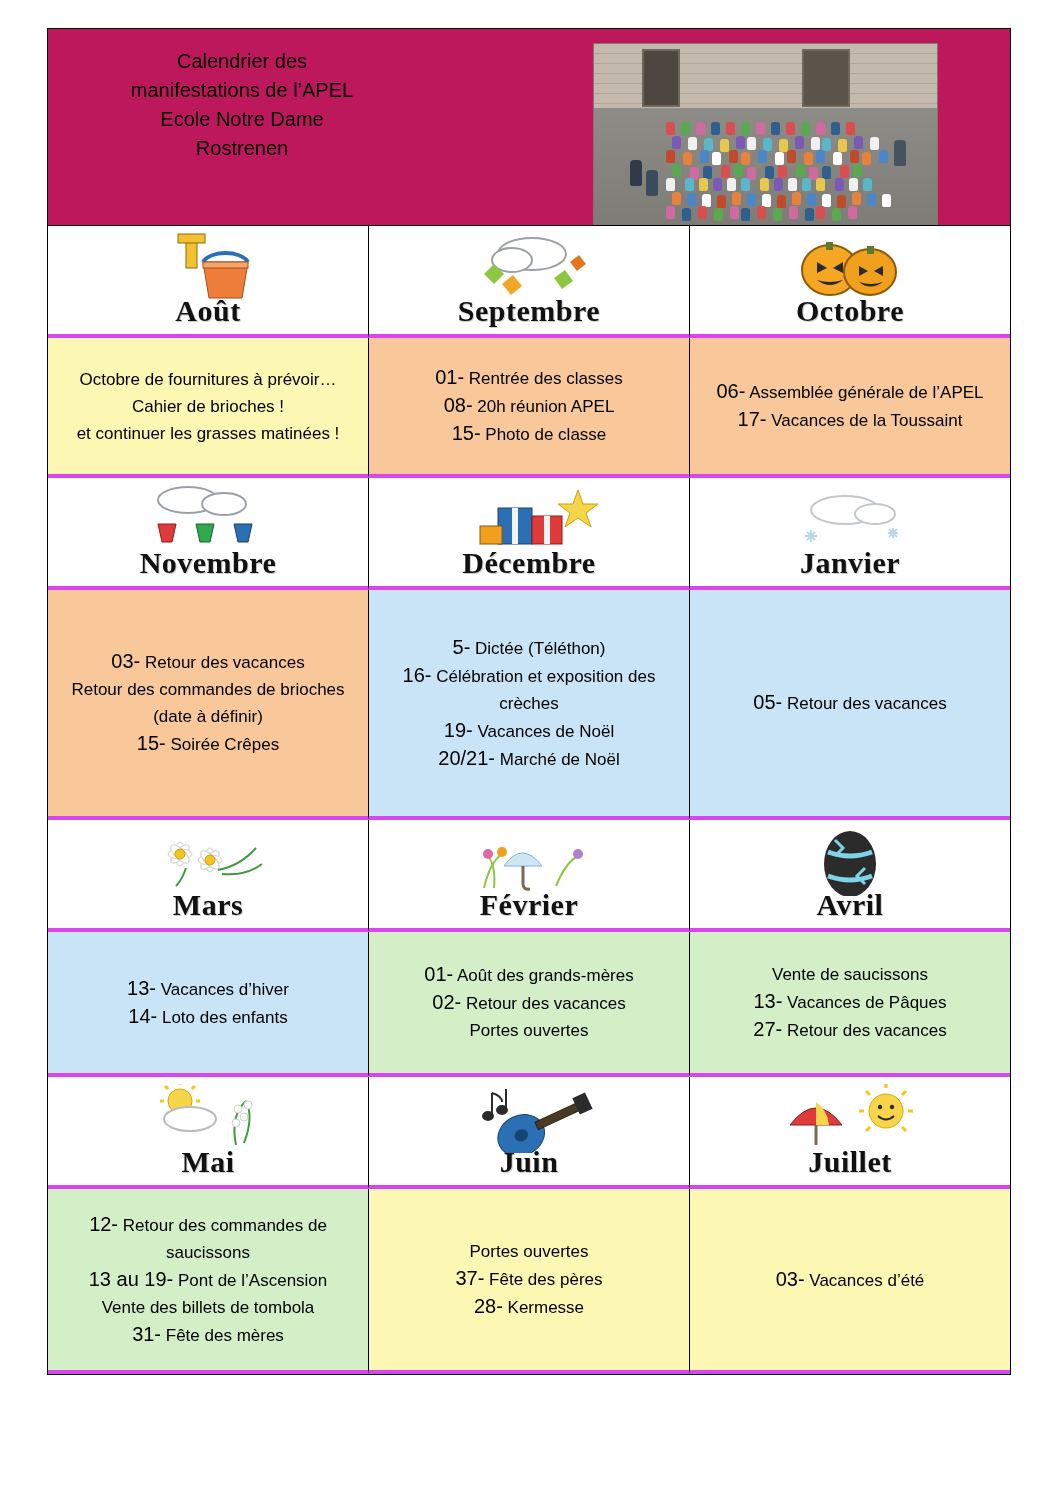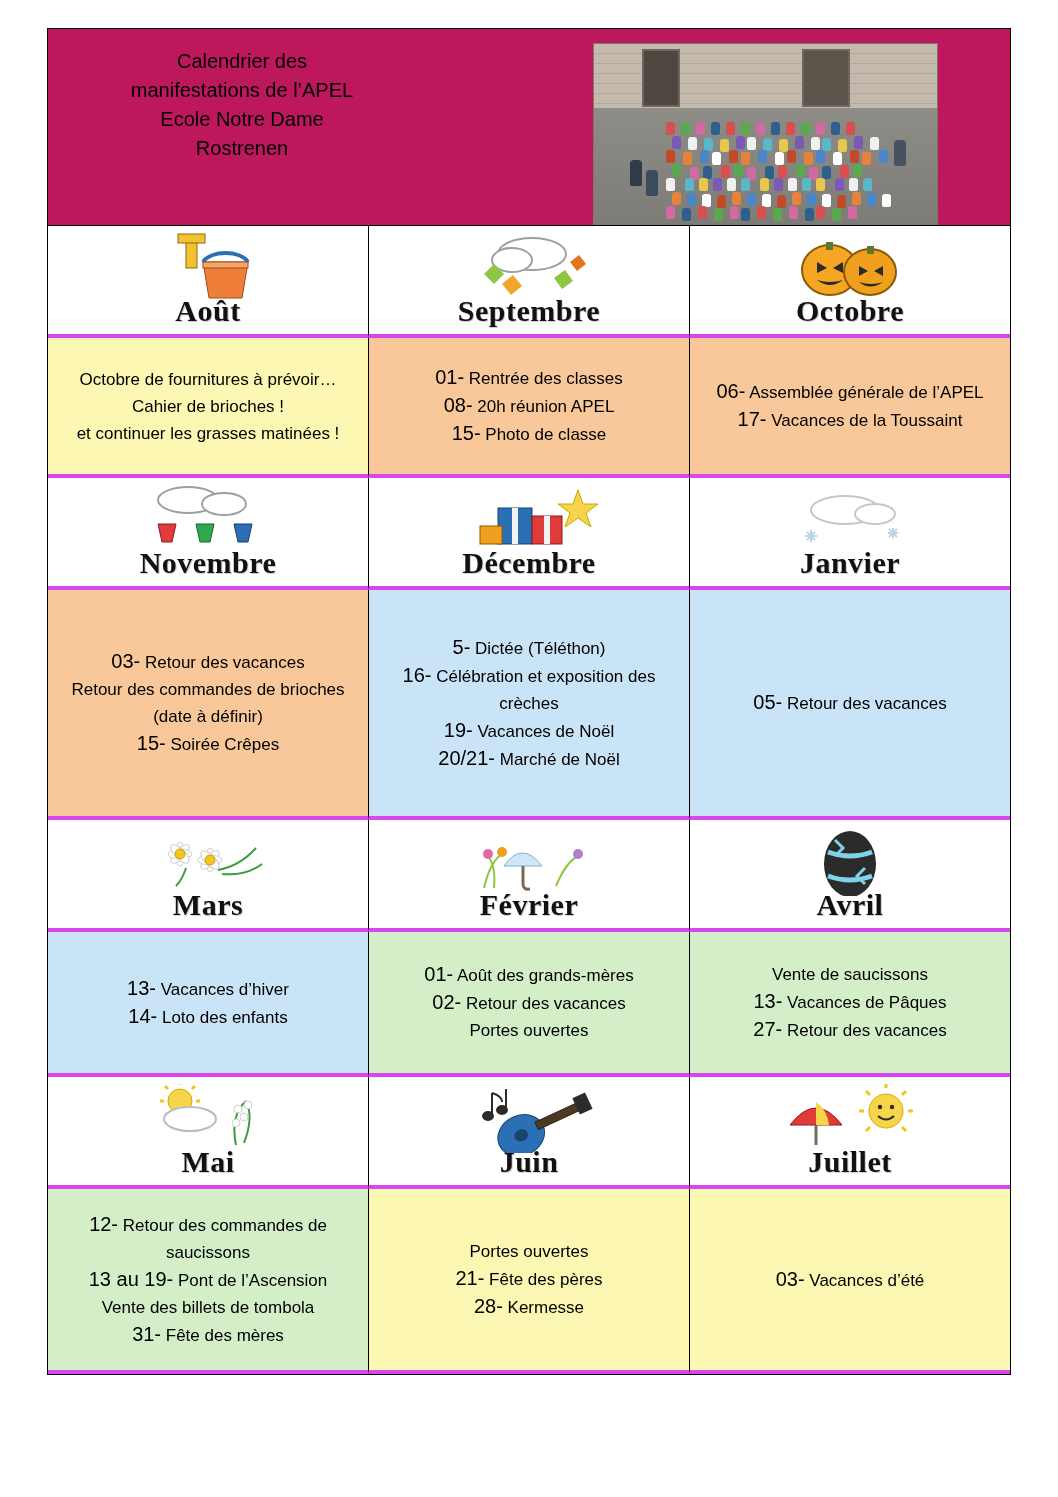--- a/index.html
+++ b/index.html
@@ -633,21 +633,21 @@
       <div class="event">
         <span class="d">31-</span>
         <span>Fête des mères</span>
       </div>
     </div>
     <div class="cell bg-yellow">
       <div class="event">
         <span>Portes ouvertes</span>
       </div>
       <div class="event">
-        <span class="d">21-</span>
+        <span class="d">37-</span>
         <span>Fête des pères</span>
       </div>
       <div class="event">
         <span class="d">28-</span>
         <span>Kermesse</span>
       </div>
     </div>
     <div class="cell bg-yellow">
       <div class="event">
         <span class="d">03-</span>

